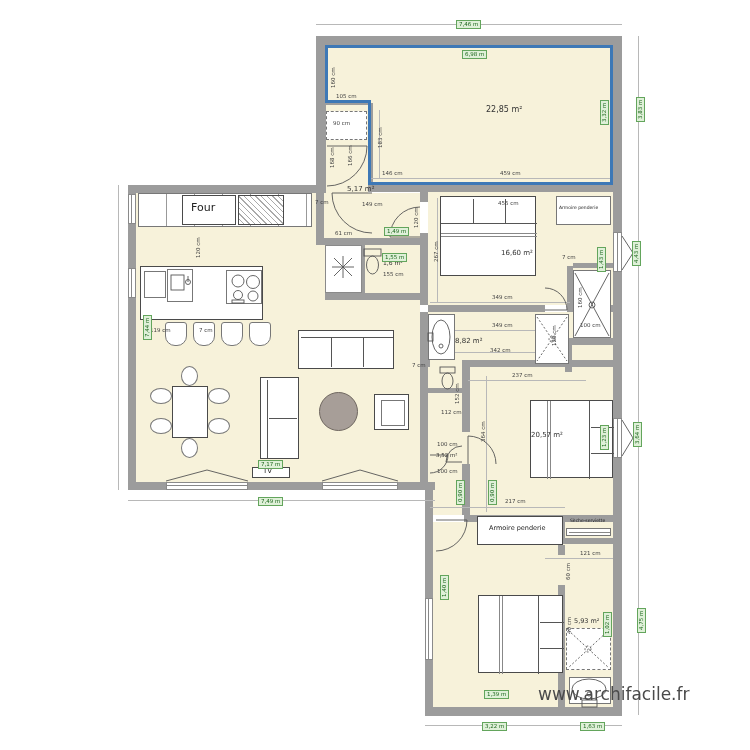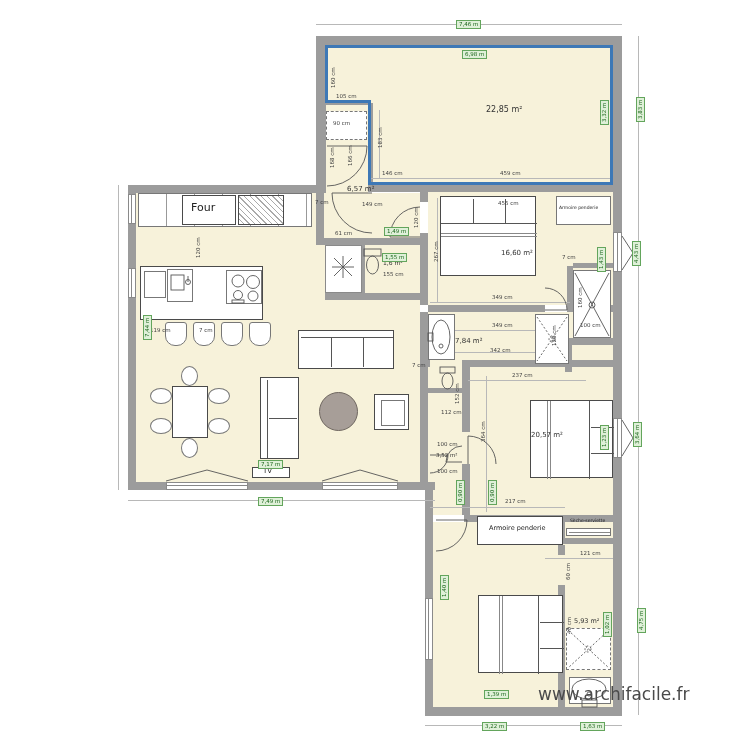--- a/index.html
+++ b/index.html
@@ -267,24 +267,24 @@
         <rect x="232" y="300" width="12" height="3"></rect>
       </g>
 
     <g>
         <path d="M334,258 L352,276 M352,258 L334,276 M343,256 L343,278 M332,267 L354,267"></path>
       </g>
   </svg>
 
   <div style="left:0;top:0;width:750px;height:750px;z-index:7">
       <div class="lbl area" style="left: 486px; top: 106px; font-size: 8px;">22,85 m²</div>
-      <div class="lbl area" style="left: 347px; top: 186px;">6,57 m²</div>
+      <div class="lbl area" style="left: 347px; top: 186px;">5,17 m²</div>
       <div class="lbl area" style="left: 383px; top: 260px; font-size: 6px;">1,6 m²</div>
       <div class="lbl area" style="left: 501px; top: 250px;">16,60 m²</div>
-      <div class="lbl area" style="left: 455px; top: 338px;">7,84 m²</div>
+      <div class="lbl area" style="left: 455px; top: 338px;">8,82 m²</div>
       <div class="lbl area" style="left: 531px; top: 432px;">20,57 m²</div>
       <div class="lbl area" style="left: 436px; top: 453px; font-size: 5.5px;">3,52 m²</div>
       <div class="lbl area" style="left: 574px; top: 618px; font-size: 6.5px;">5,93 m²</div>
       <div class="lbl dim v" style="left: 331px; top: 88px;">160 cm</div>
       <div class="lbl dim" style="left: 336px; top: 94px;">105 cm</div>
       <div class="lbl dim v" style="left: 378px; top: 148px;">183 cm</div>
       <div class="lbl dim" style="left: 382px; top: 171px;">146 cm</div>
       <div class="lbl dim" style="left: 500px; top: 171px;">459 cm</div>
       <div class="lbl dim" style="left: 333px; top: 121px;">90 cm</div>
       <div class="lbl dim v" style="left: 330px; top: 168px;">168 cm</div>

